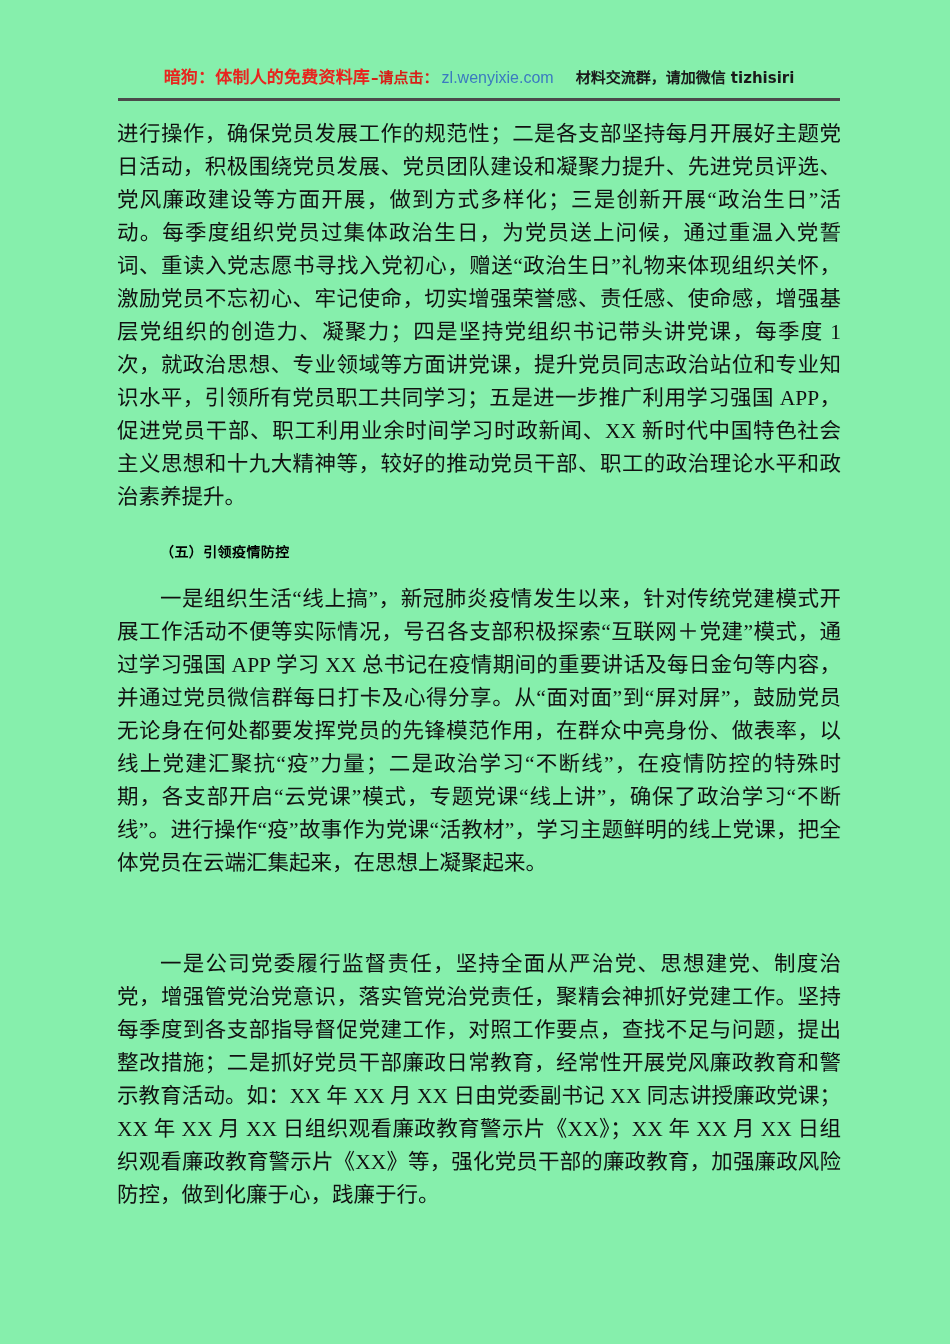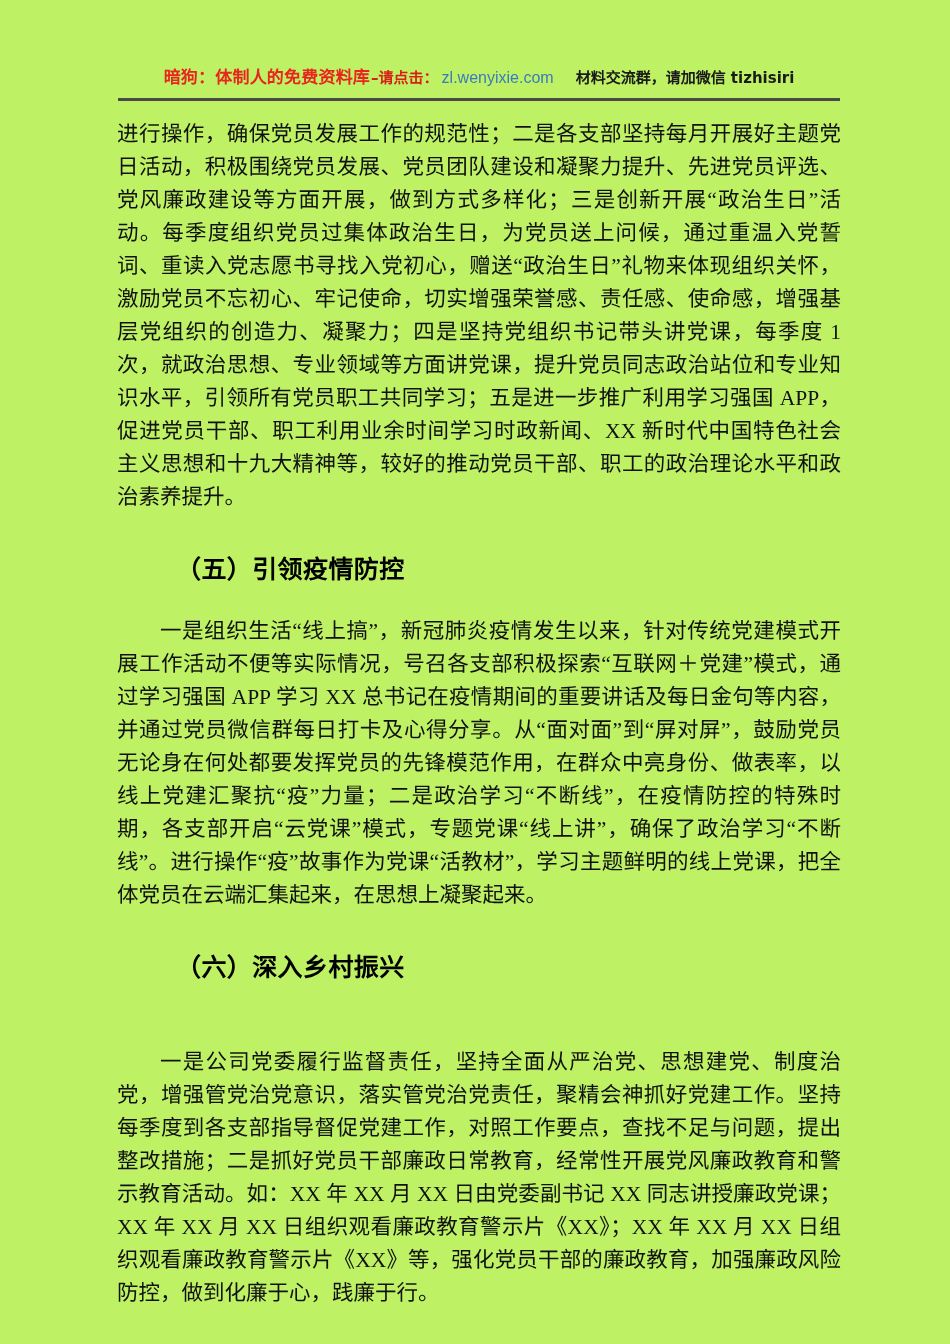--- a/index.html
+++ b/index.html
@@ -16,21 +16,21 @@
     color: #000000;
     overflow: hidden;
   }
 
   .page {
     position: absolute;
     left: 0;
     top: 0;
     width: 950px;
     height: 1344px;
-    background: #bef264;
+    background: #86efac;
   }
 
   
   .banner {
     position: absolute;
     left: 118px;
     top: 62px;
     width: 722px;
     height: 34px;
     white-space: nowrap;
@@ -93,24 +93,24 @@
     text-align: justify;
     text-justify: inter-ideograph;
     letter-spacing: 0px;
     color: #111111;
     font-family: "Liberation Serif", "DejaVu Serif", serif;
   }
   p.para.indent {
     text-indent: 43px;
   }
   p.heading {
-    margin: 16px;
-    font-size: 25px;
+    margin: 0;
+    font-size: 14px;
     line-height: 34.6px;
-    font-family: Liberation Sans, sans-serif;
+    font-family: Liberation Serif, serif;
     font-weight: bold;
     color: #000000;
     text-indent: 43px;
     letter-spacing: 0.4px;
   }
   .gap-sm { height: 12px; }
   .gap-md { height: 22px; }
 </style>
 </head>
 <body>
@@ -127,21 +127,20 @@
   <div class="doc-body">
 
     <p class="para">进行操作，确保党员发展工作的规范性；二是各支部坚持每月开展好主题党日活动，积极围绕党员发展、党员团队建设和凝聚力提升、先进党员评选、党风廉政建设等方面开展，做到方式多样化；三是创新开展“政治生日”活动。每季度组织党员过集体政治生日，为党员送上问候，通过重温入党誓词、重读入党志愿书寻找入党初心，赠送“政治生日”礼物来体现组织关怀，激励党员不忘初心、牢记使命，切实增强荣誉感、责任感、使命感，增强基层党组织的创造力、凝聚力；四是坚持党组织书记带头讲党课，每季度 1 次，就政治思想、专业领域等方面讲党课，提升党员同志政治站位和专业知识水平，引领所有党员职工共同学习；五是进一步推广利用学习强国 APP，促进党员干部、职工利用业余时间学习时政新闻、XX 新时代中国特色社会主义思想和十九大精神等，较好的推动党员干部、职工的政治理论水平和政治素养提升。</p>
 
     <div class="gap-md"></div>
     <p class="heading">（五）引领疫情防控</p>
     <div class="gap-sm"></div>
     <p class="para indent">一是组织生活“线上搞”，新冠肺炎疫情发生以来，针对传统党建模式开展工作活动不便等实际情况，号召各支部积极探索“互联网＋党建”模式，通过学习强国 APP 学习 XX 总书记在疫情期间的重要讲话及每日金句等内容，并通过党员微信群每日打卡及心得分享。从“面对面”到“屏对屏”，鼓励党员无论身在何处都要发挥党员的先锋模范作用，在群众中亮身份、做表率，以线上党建汇聚抗“疫”力量；二是政治学习“不断线”，在疫情防控的特殊时期，各支部开启“云党课”模式，专题党课“线上讲”，确保了政治学习“不断线”。进行操作“疫”故事作为党课“活教材”，学习主题鲜明的线上党课，把全体党员在云端汇集起来，在思想上凝聚起来。</p>
 
     <div class="gap-md"></div>
-    <p class="heading">（六）深入乡村振兴</p>
     <div class="gap-sm"></div>
 
     <div class="gap-md"></div>
     <div class="gap-sm"></div>
     <p class="para indent">一是公司党委履行监督责任，坚持全面从严治党、思想建党、制度治党，增强管党治党意识，落实管党治党责任，聚精会神抓好党建工作。坚持每季度到各支部指导督促党建工作，对照工作要点，查找不足与问题，提出整改措施；二是抓好党员干部廉政日常教育，经常性开展党风廉政教育和警示教育活动。如：XX 年 XX 月 XX 日由党委副书记 XX 同志讲授廉政党课；XX 年 XX 月 XX 日组织观看廉政教育警示片《XX》；XX 年 XX 月 XX 日组织观看廉政教育警示片《XX》等，强化党员干部的廉政教育，加强廉政风险防控，做到化廉于心，践廉于行。</p>
 
   </div>
 
 </div>
 

